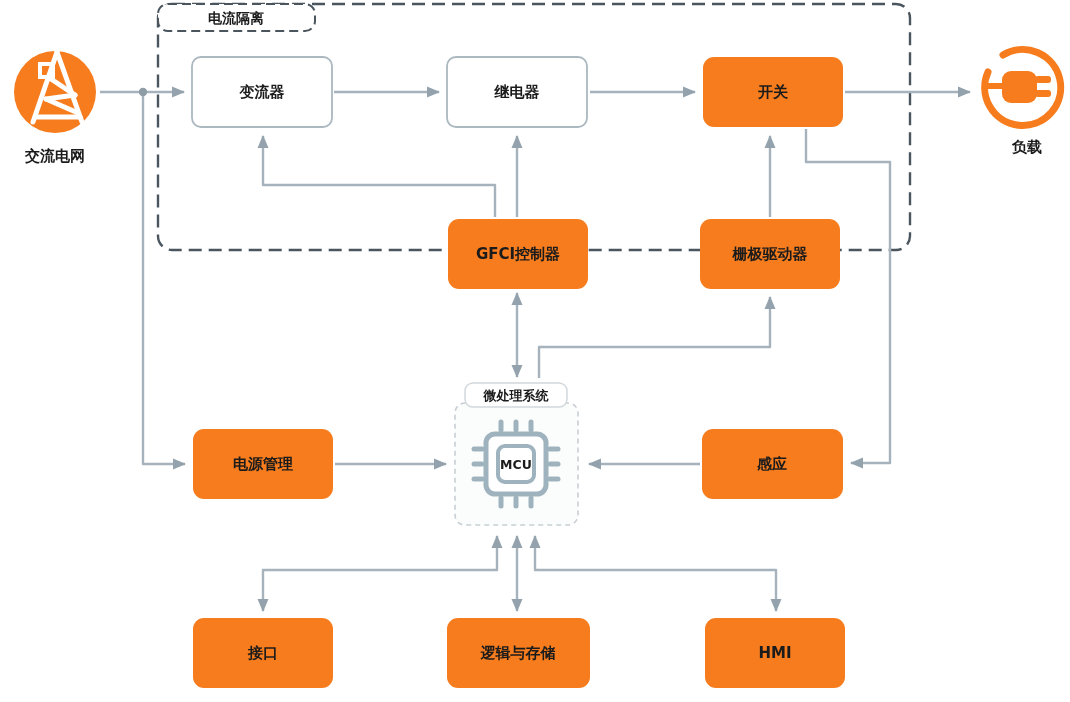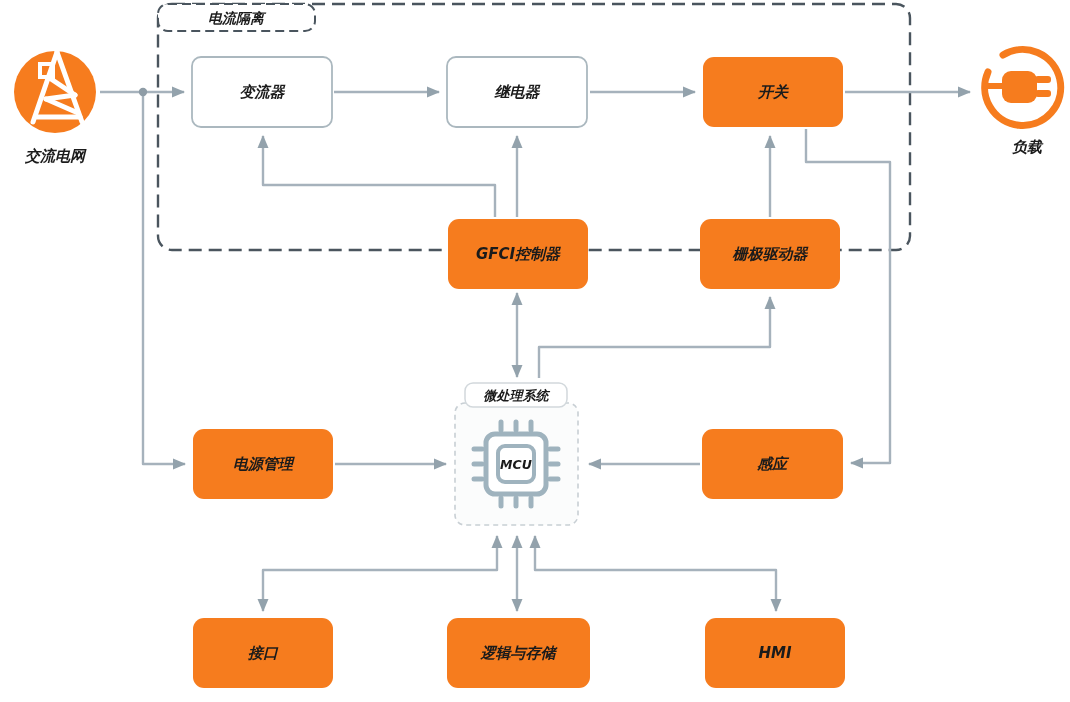--- a/index.html
+++ b/index.html
@@ -1,19 +1,18 @@
 <!DOCTYPE html>
 <html><head>
 <meta charset="utf-8">
 <style>
   html,body{margin:0;padding:0;background:#ffffff;}
   .canvas{
     position:relative;width:1070px;height:702px;background:#ffffff;overflow:hidden;
     font-family:"DejaVu Sans","Liberation Sans",sans-serif;
-    font-style:italic;
   }
   svg text{
     font-family:"DejaVu Sans","Liberation Sans",sans-serif;
     font-weight:700;fill:#1b1b1b;
   }
   .node-label{font-size:15px;}
   .tab-label{font-size:14px;}
   .mcu-tab-label{font-size:13px;}
   .icon-label{font-size:15px;}
   .mcu-chip-label{font-size:12.5px;}

